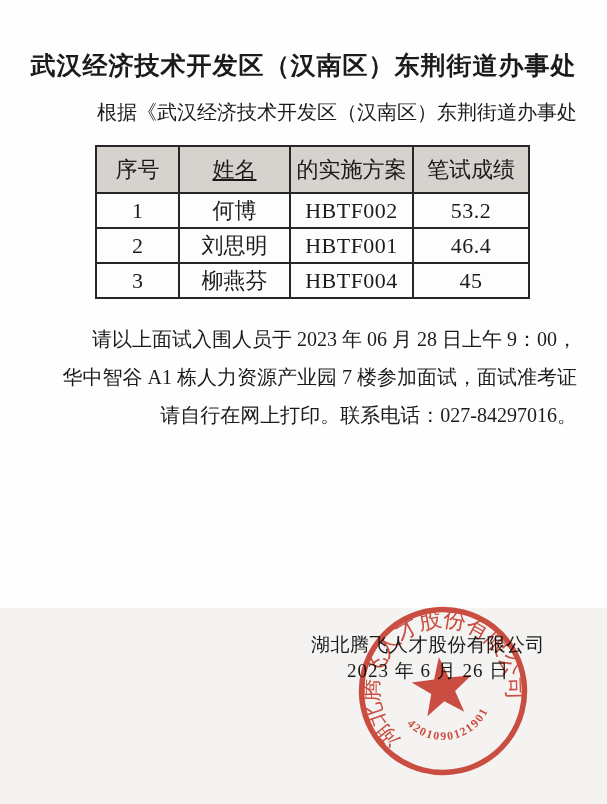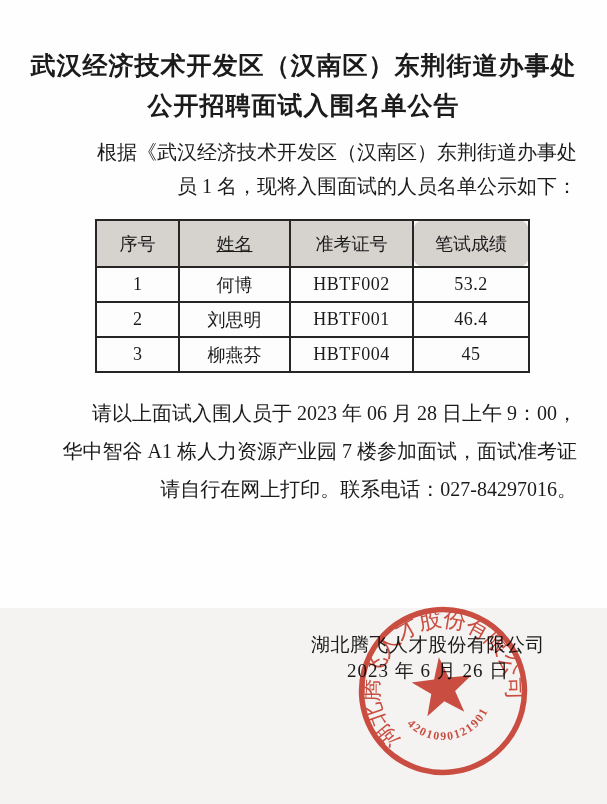--- a/index.html
+++ b/index.html
@@ -36,38 +36,38 @@
   }
   .para .line { white-space: nowrap; text-align: right; }
   .para .line.indent { text-indent: 44px; }
   .para-notice {
     margin-top: 21px;
     line-height: 38px;
   }
   table.score-table {
     border-collapse: collapse;
     margin: 16px 0 12px 95px;
-    font-size: 18px;
+    font-size: 22px;
   }
   .score-table th, .score-table td {
     border: 2px solid #262626;
     text-align: center;
     vertical-align: middle;
     font-weight: normal;
     padding: 0;
   }
   .score-table th {
     background: #d6d3cf;
     height: 45px;
   }
   .score-table td { height: 33px; background: #fdfdfd; }
   .col-index  { width: 81px; }
   .col-name   { width: 109px; text-decoration: underline; }
   .col-ticket { width: 121px; }
-  .col-score  { width: 114px; border-radius: 11px; }
+  .col-score  { width: 114px; }
   .score-table .latin { font-family: "Liberation Serif", "DejaVu Serif", serif; letter-spacing: 0.5px; }
   .signature {
     position: absolute;
     left: 296px; top: 632px;
     width: 264px;
     text-align: center;
     font-size: 19px;
   }
   .signature .company { line-height: 26px; letter-spacing: 0.5px; }
   .signature .date { line-height: 26px; letter-spacing: 1px; }
@@ -83,34 +83,32 @@
     font-family: "Liberation Serif", "DejaVu Serif", serif;
   }
 </style>
 </head>
 <body>
 
 <div class="page">
 
   <h1 class="doc-title">
     <span class="title-line">武汉经济技术开发区（汉南区）东荆街道办事处</span>
-    <span class="title-line">公开招聘面试入围名单公告</span>
   </h1>
 
   <div class="para">
     <div class="line indent">根据《武汉经济技术开发区（汉南区）东荆街道办事处</div>
-    <div class="line">员 1 名，现将入围面试的人员名单公示如下：</div>
   </div>
 
   <table class="score-table">
     <thead>
       <tr>
         <th class="col-index">序号</th>
         <th class="col-name">姓名</th>
-        <th class="col-ticket">准考证号</th>
+        <th class="col-ticket">的实施方案</th>
         <th class="col-score">笔试成绩</th>
       </tr>
     </thead>
     <tbody>
       <tr>
         <td>1</td>
         <td>何博</td>
         <td class="latin">HBTF002</td>
         <td class="latin">53.2</td>
       </tr>

